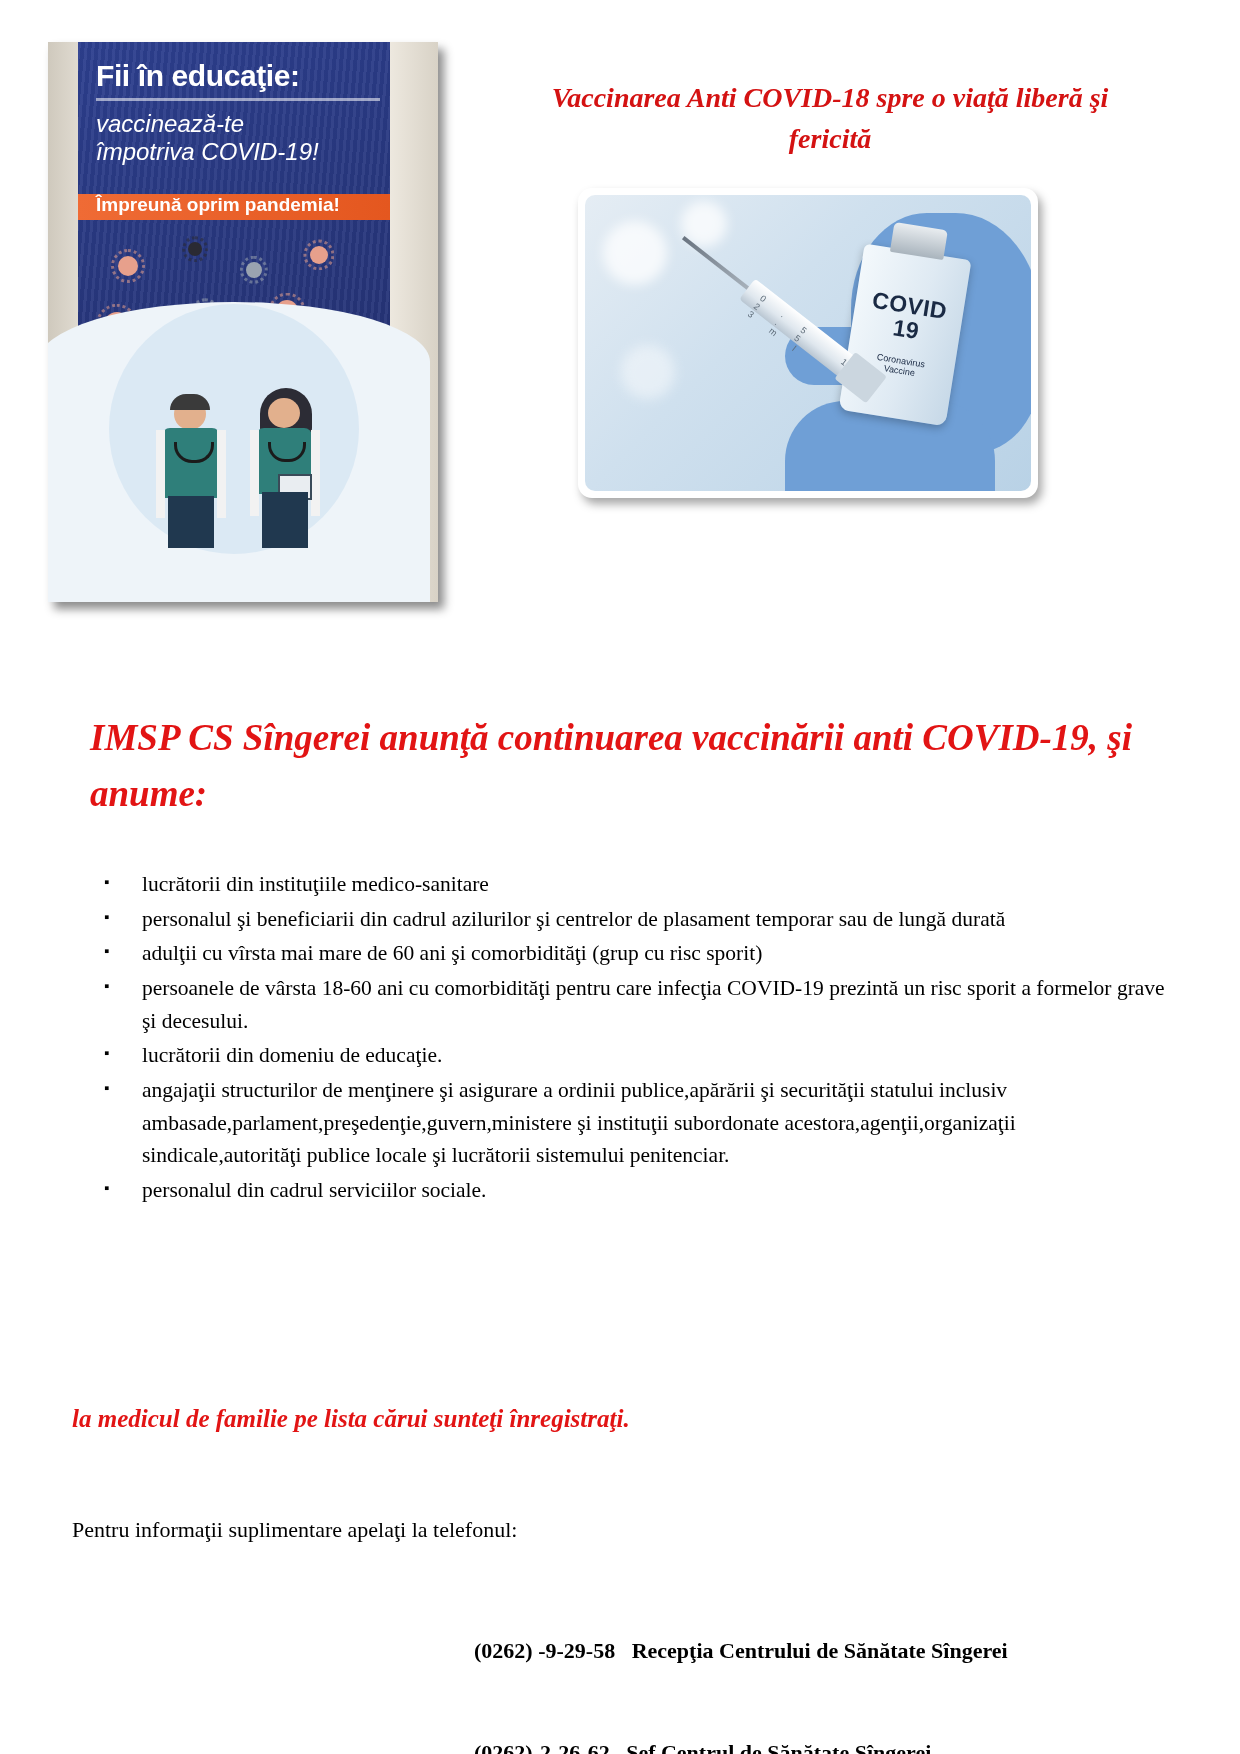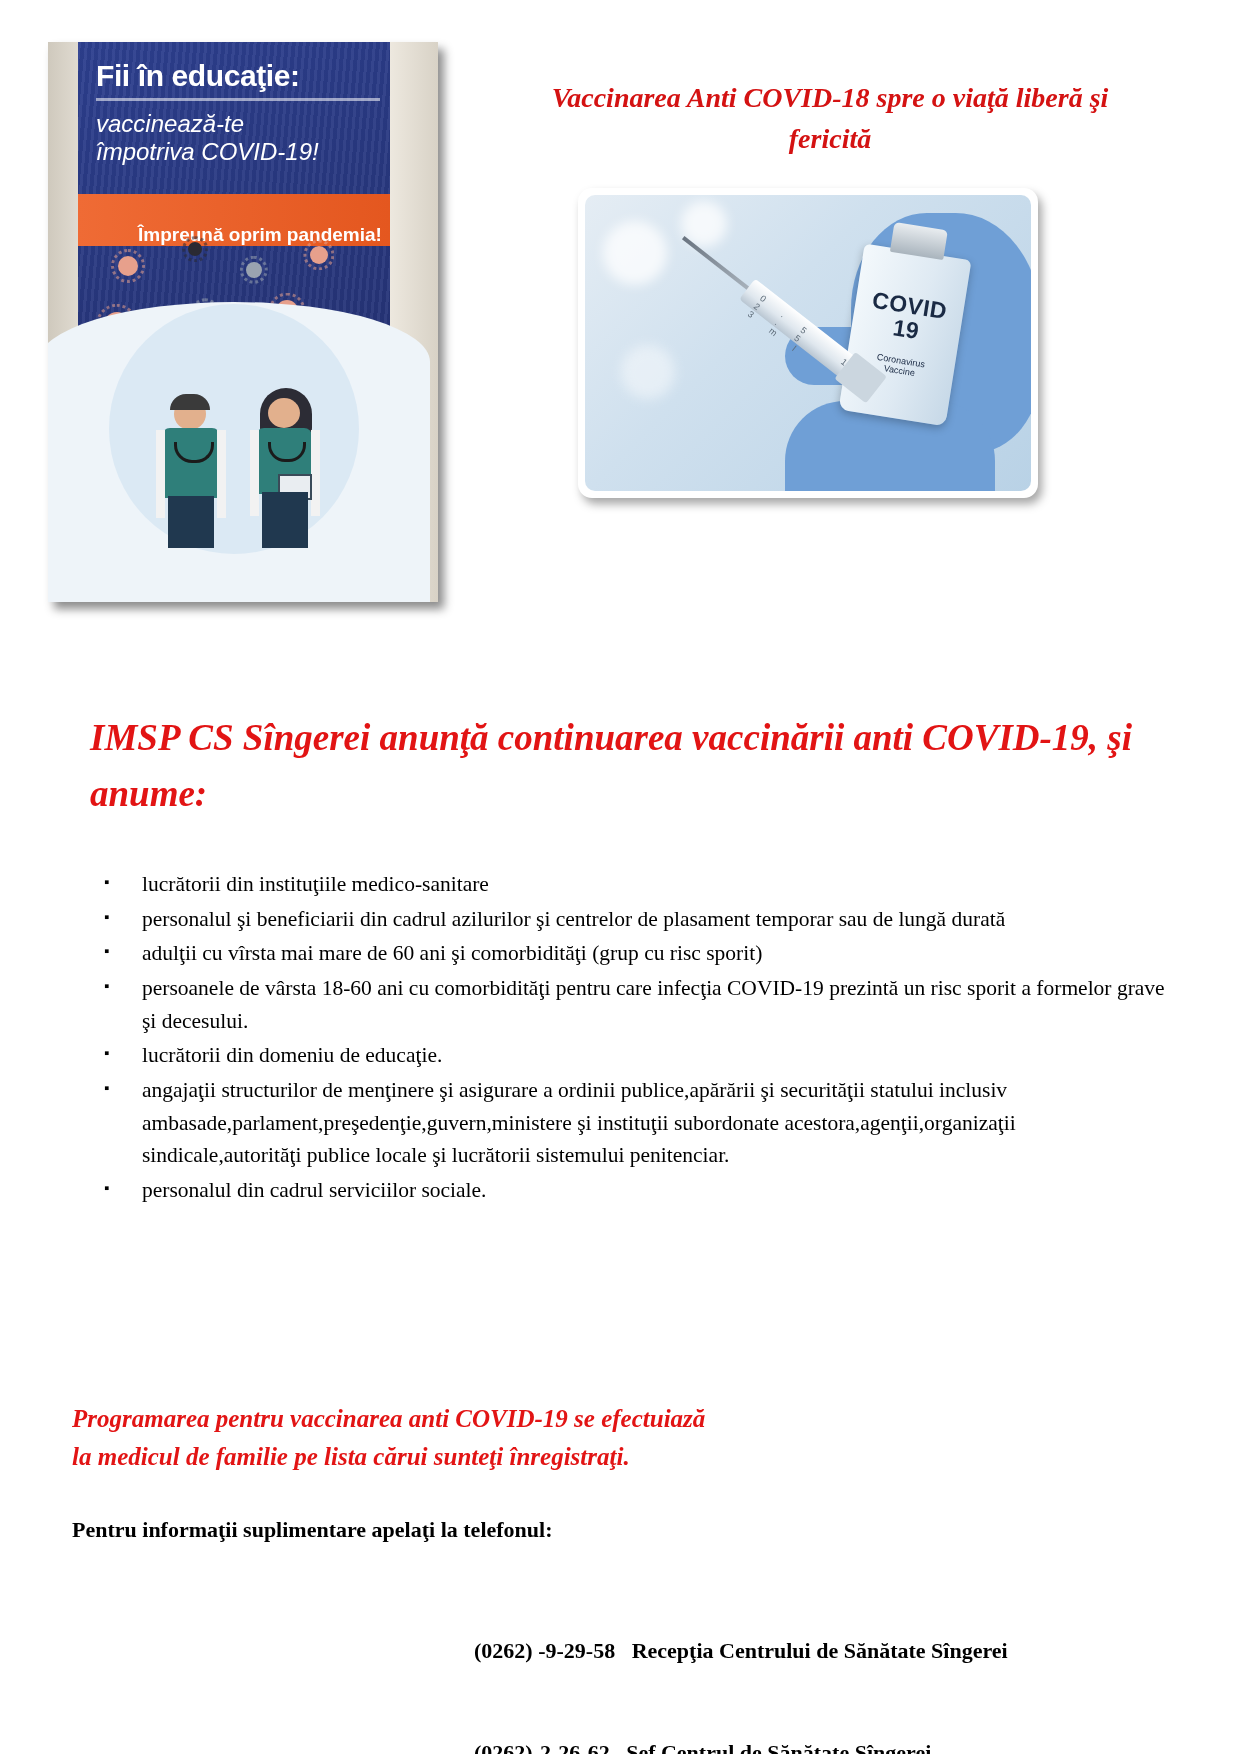--- a/index.html
+++ b/index.html
@@ -81,25 +81,24 @@
     font-size: 24px;
     line-height: 1.18;
     font-weight: 400;
     font-style: italic;
   }
   .orange-strip {
     position: absolute;
     left: 0;
     right: 0;
     top: 152px;
-    height: 52px;
+    height: 26px;
     background: linear-gradient(90deg,#ef6b35,#e4571f);
     display: flex;
-    align-items: flex-end;
-    padding-left: 42px;
+    align-items: flex-start;
   }
   .orange-strip span {
     color: #ffffff;
     font-family: "Liberation Sans", sans-serif;
     font-size: 19px;
     font-weight: bold;
     padding-left: 18px;
   }
   .virus-field {
     position: absolute;
@@ -306,21 +305,21 @@
     font-style: italic;
     font-size: 25px;
     line-height: 1.5;
   }
 
   
   .info-line {
     position: absolute;
     left: 72px;
     top: 1517px;
-    font-weight: bold;
+    font-weight: normal;
     font-size: 22px;
   }
 
   
   .phones {
     position: absolute;
     left: 452px;
     top: 1600px;
     font-weight: bold;
     font-size: 22px;
@@ -444,21 +443,20 @@
     <div class="bullet-mark">▪</div>
     <div class="bullet-text">angajaţii structurilor de menţinere şi asigurare a ordinii publice,apărării şi securităţii statului inclusiv ambasade,parlament,preşedenţie,guvern,ministere şi instituţii subordonate acestora,agenţii,organizaţii sindicale,autorităţi publice locale şi lucrătorii sistemului penitenciar.</div>
   </div>
   <div class="bullet-item">
     <div class="bullet-mark">▪</div>
     <div class="bullet-text">personalul din cadrul serviciilor sociale.</div>
   </div>
 </div>
 
 <div class="program">
-  <div>Programarea  pentru  vaccinarea  anti  COVID-19 se efectuiază</div>
   <div>la medicul de familie pe lista cărui sunteţi înregistraţi.</div>
 </div>
 
 <div class="info-line">Pentru informaţii suplimentare apelaţi la telefonul:</div>
 
 <div class="phones">
   <div class="phone-row">
     <span>(0262) -9-29-58</span><span>&nbsp;&nbsp; </span><span>Recepţia Centrului de Sănătate Sîngerei</span>
   </div>
   <div class="phone-row">

